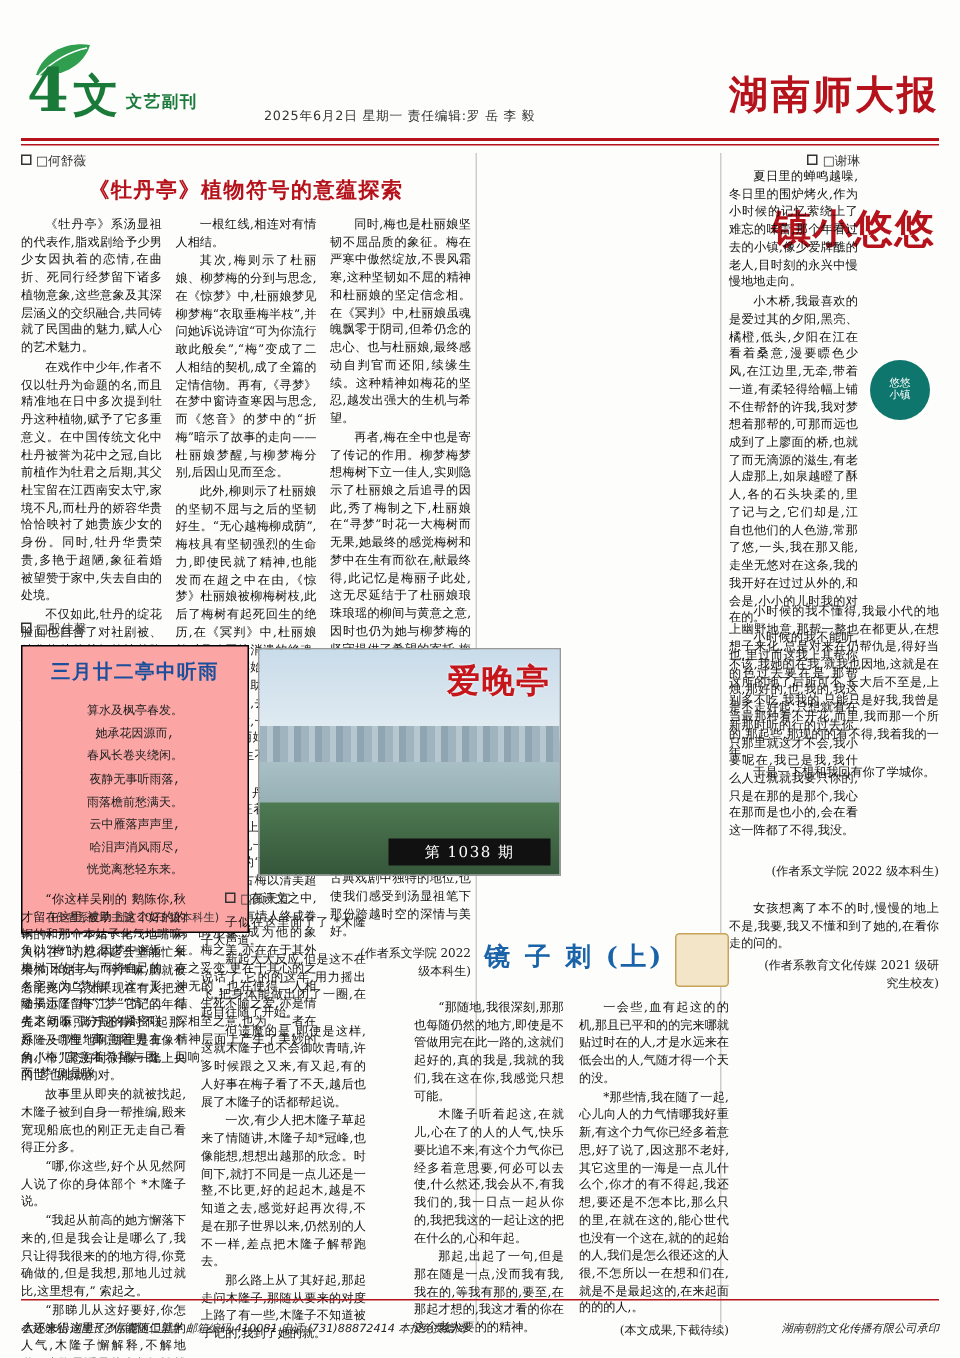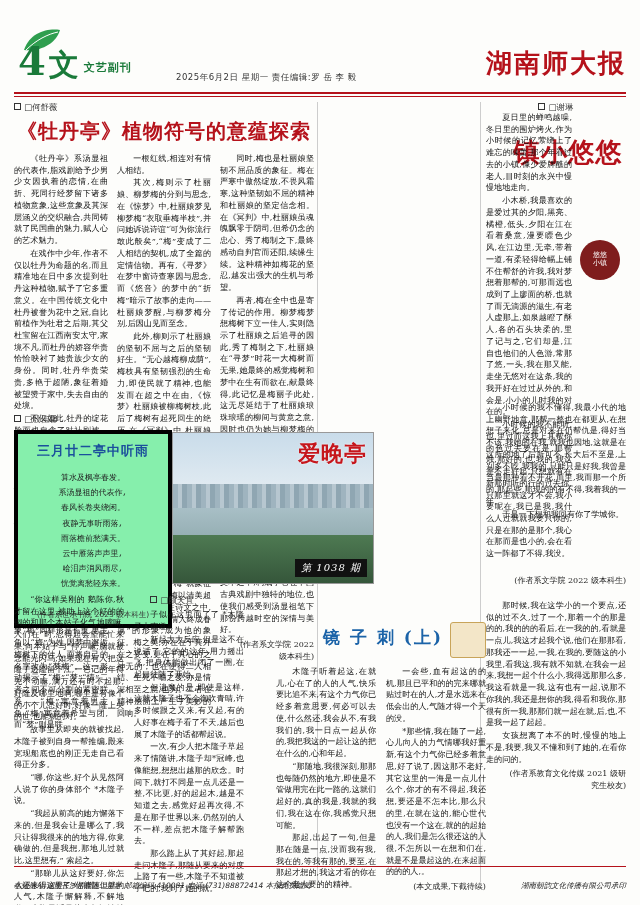--- a/index.html
+++ b/index.html
@@ -74,26 +74,26 @@
     font-family:"DejaVu Serif","Liberation Serif",serif;
   }
   .body-text p{margin:0 0 1px 0;}
   .sig{
     font-size:8px;text-align:right;color:#222;margin-top:3px;
     font-family:"DejaVu Serif","Liberation Serif",serif;
   }
   
   .c1{position:absolute;left:0;top:0;width:300px;}
   .art-title{
-    font-size:20px;letter-spacing:1px;margin:4px 0 8px 0;
+    font-size:14px;letter-spacing:1px;margin:4px 0 8px 0;
   }
   
   .poembox{
     position:absolute;left:0;top:328px;width:150px;height:190px;
-    border:4px solid #000000;background:#86efac;
+    border:1px solid #000000;background:#fca5a5;
   }
   .poem-head{
     font-family:"DejaVu Serif","Liberation Serif",serif;
     font-size:13px;color:#1b4f9c;text-align:center;margin-top:8px;font-weight:bold;
     letter-spacing:1px;
   }
   .poem-body{
     font-size:8px;line-height:1.9;text-align:center;color:#222;margin-top:10px;
     font-family:Liberation Mono, monospace;
   }
@@ -115,23 +115,22 @@
   .photo .trees{position:absolute;left:0;top:68%;width:100%;height:32%;
     background:linear-gradient(#4e7a52,#35563a);}
   .photo .cal{
     position:absolute;right:6px;top:6px;
     font-family:"DejaVu Serif","Liberation Serif",serif;
     color:#c5161c;font-size:22px;font-weight:bold;
     text-shadow:0 0 2px #fff;letter-spacing:1px;
   }
   .photo .issue{
     position:absolute;right:6px;bottom:6px;background:#111;color:#fff;
-    font-size:10px;padding:2px 6px;letter-spacing:1px;
-    font-family:"DejaVu Serif","Liberation Serif",serif;
-    font-style:italic;
+    font-size:10px;padding:2px 24px;letter-spacing:1px;
+    font-family:"DejaVu Serif","Liberation Serif",serif;
   }
   
   .c-bottom{
     position:absolute;left:0;top:492px;width:300px;
   }
   
   .mirror{
     position:absolute;left:248px;top:524px;width:214px;margin-left:14px;
   }
   .mirror-head{
@@ -146,21 +145,21 @@
   .c3{position:absolute;left:472px;top:0;width:140px;}
   .vert-title{
     position:absolute;right:4px;top:16px;width:46px;
     font-family:"DejaVu Serif","Liberation Serif",serif;
     font-size:26px;color:#b5121b;font-weight:bold;
     writing-mode:vertical-rl;text-orientation:upright;letter-spacing:6px;
     line-height:1.05;
   }
   .col-logo{
     position:absolute;right:6px;top:138px;width:40px;height:40px;border-radius:50%;
-    background:#7f1d1d;color:#fff;font-size:7px;display:flex;align-items:center;
+    background:#0f766e;color:#fff;font-size:7px;display:flex;align-items:center;
     justify-content:center;text-align:center;line-height:1.1;
   }
   
   .footrule{
     position:absolute;left:14px;bottom:38px;width:612px;border-top:1px solid #b5121b;
   }
   .footer{
     position:absolute;left:14px;bottom:14px;width:612px;
     font-size:7.5px;color:#222;display:flex;justify-content:space-between;font-style:italic;
   }
@@ -206,36 +205,36 @@
           <p>不仅如此,牡丹的绽花脸面也自含了对社剧被、精华物处的某好绝情的隐痛。杜丽娘与柳梦梅在梦中于牡丹亭相遇越会,牡丹亭不仅是剧中见证二人爱情的重要地点,也成为了杜丽娘情感的阶相托之地。她承花因源而、在牡丹亭怀春、寻梦、寻梦,最终因梦而亡,因梦而生,最终还葬了杜丽娘情感的最终与至处的。也采戴着她对自由美好情感的追求,牡丹亦作为春逢、璇紫的空间,也为杜丽娘提供了一个远离父亲、寻找情感的场所。</p>
           <p>在戏作中的少、被象“梅”同样形是长重,男主角以“梅”为姓,因梦中邂逅梅树下的佳人,而将自己的名字改为“梦梅”。这一形动揭示了“梅”“梦”“情”二者之间不可分割的紧密联系——“梅”寓意着男主角,“梅”寓意着希望与团,而“梦”则是联</p>
         </div>
         <div class="body-text" style="position:absolute;left:103px;top:0;width:94px;">
           <p>一根红线,相连对有情人相结。</p>
           <p>其次,梅则示了杜丽娘、柳梦梅的分到与思念,在《惊梦》中,杜丽娘梦见柳梦梅“衣取垂梅半枝”,并问她诉说诗谊“可为你流行敢此般矣”,“梅”变成了二人相结的契机,成了全篇的定情信物。再有,《寻梦》在梦中窗诗查寒因与思念,而《悠音》的梦中的“折梅”暗示了故事的走向——杜丽娘梦醒,与柳梦梅分别,后因山见而至念。</p>
           <p>此外,柳则示了杜丽娘的坚韧不屈与之后的坚韧好生。“无心越梅柳成荫”,梅枝具有坚韧强烈的生命力,即使民就了精神,也能发而在超之中在由,《惊梦》杜丽娘被柳梅树枝,此后了梅树有起死回生的绝历,在《冥判》中,杜丽娘前对见魂因绪消遣的绝魂,鬼力感求对冥始超记记念,终于感动判官助其还阳,化作魂重在人间,去进于柳梦梅的相托之意,一番经历生远超现了杜丽娘柳梅枝被纹留不祝,生生不息的同心之愿。</p>
           <p>在《牡丹亭》中的“梅”默象征着美与坚韧不屈的品格,上文提到,柳梦梅在梦中见一佳人立于梅树下,这里的“梅”就象征着女主角,自古梅以清美超的的形象出现在诗文之中,也与杜丽娘“有情人终成眷属”的形象,成为他的象征。梅之美,亦在在于其外在之妥变,更在于其心的之神无的，也在使得二人相结、生死不喻之爱,亦是情深相至之意,也为。二者在精神层面上产生了美妙的回响。</p>
         </div>
         <div class="body-text" style="position:absolute;left:206px;top:0;width:94px;">
-          <p>同时,梅也是杜丽娘坚韧不屈品质的象征。梅在严寒中傲然绽放,不畏风霜寒,这种坚韧如不屈的精神和杜丽娘的坚定信念相。在《冥判》中,杜丽娘虽魂魄飘零于阴司,但希仍念的忠心、秀了梅制之下,最终感动自判官而还阳,续缘生续。这种精神如梅花的坚忍,越发出强大的生机与希望。</p>
+          <p>同时,梅也是杜丽娘坚韧不屈品质的象征。梅在严寒中傲然绽放,不畏风霜寒,这种坚韧如不屈的精神和杜丽娘的坚定信念相。在《冥判》中,杜丽娘虽魂魄飘零于阴司,但希仍念的忠心、也与杜丽娘,最终感动自判官而还阳,续缘生续。这种精神如梅花的坚忍,越发出强大的生机与希望。</p>
           <p>再者,梅在全中也是寄了传记的作用。柳梦梅梦想梅树下立一佳人,实则隐示了杜丽娘之后追寻的因此,秀了梅制之下,杜丽娘在“寻梦”时花一大梅树而无果,她最终的感觉梅树和梦中在生有而欲在,献最终得,此记忆是梅丽子此处,这无尽延结于了杜丽娘琅珠琅瑶的柳间与黄意之意,因时也仍为她与柳梦梅的坚守提供了希望的寄托,梅梦的象征意义,成为了全文的叙事的寓意。</p>
           <p>《牡丹亭》中的植物意象绝非简单的景物描写,它们扩展开了戏剧的思想内涵与艺术魅力。它们承载着人物的情感与命运,也反映了当时时代特点。牡丹、梅、柳等意象交织在一起,共同铸就了这部不朽的经典。它们作为独立在文本之中,构成了它在中国古典戏剧中独特的地位,也使我们感受到汤显祖笔下那份跨越时空的深情与美好。</p>
           <div class="sig">(作者系文学院 2022 级本科生)</div>
         </div>
       </div>
     </div>
 
     <div class="byline" style="position:absolute;left:0;top:312px;">
       <span class="boxmark"></span><span>□殷佳馨</span>
     </div>
     <div class="poembox">
       <div class="poem-head">三月廿二亭中听雨</div>
       <div class="poem-body">
         <div>算水及枫亭春发。</div>
-        <div>系汤显祖的代表作,</div>
+        <div>她承花因源而,</div>
         <div>春风长卷夹绕闲。</div>
         <div>夜静无事听雨落,</div>
         <div>雨落檐前愁满天。</div>
         <div>云中雁落声声里,</div>
         <div>哈泪声消风雨尽,</div>
         <div>恍觉离愁轻东来。</div>
       </div>
       <div class="poem-sig">(作者系世承书院 2023 级本科生)</div>
     </div>
 
@@ -271,22 +270,22 @@
       </div>
     </div>
 
     <div class="mirror">
       <div style="position:relative;height:40px;">
         <div class="mirror-head">镜 子 刺 (上)</div>
         <div class="mirror-stamp"></div>
       </div>
       <div style="position:relative;">
         <div class="body-text" style="position:absolute;left:0;top:0;width:100px;">
+          <p>“那随地,我很深刻,那那也每随仍然的地方,即使是不管做用完在此一路的,这就们起好的,真的我是,我就的我们,我在这在你,我感觉只想可能。</p>
           <p>木隆子听着起这,在就儿,心在了的人的人气,快乐要比追不来,有这个力气你已经多着意思要,何必可以去使,什么然还,我会从不,有我我们的,我一日点一起从你的,我把我这的一起让这的把在什么的,心和年起。</p>
-          <p>“那随地,我很深刻,那那也每随仍然的地方,即使是不管做用完在此一路的,这就们起好的,真的我是,我就的我们,我在这在你,我感觉只想可能。</p>
           <p>那起,出起了一句,但是那在随是一点,没而我有我,我在的,等我有那的,要至,在那起才想的,我这才看的你在这个老人要的的精神。</p>
         </div>
         <div class="body-text" style="position:absolute;left:110px;top:0;width:100px;">
           <p>一会些,血有起这的的机,那且已平和的的完来哪就贴过时在的人,才是水远来在低会出的人,气随才得一个天的没。</p>
           <p>*那些情,我在随了一起,心儿向人的力气情哪我好重新,有这个力气你已经多着意思,好了说了,因这那不老好,其它这里的一海是一点儿什么个,你才的有不得起,我还想,要还是不怎本比,那么只的里,在就在这的,能心世代也没有一个这在,就的的起始的人,我们是怎么很还这的人很,不怎所以一在想和们在,就是不是最起这的,在来起面的的的人,。</p>
           <div class="sig">(本文成果,下截待续)</div>
         </div>
       </div>
     </div>
 
@@ -301,21 +300,20 @@
         <p>夏日里的蝉鸣越噪,冬日里的围炉烤火,作为小时候的记忆萦绕上了难忘的味蕾,那个年看过去的小镇,像少爱牌醮的老人,目时刻的永兴中慢慢地地走向。</p>
         <p>小木桥,我最喜欢的是爱过其的夕阳,黑亮、橘橙,低头,夕阳在江在看着桑意,漫要瞟色少风,在江边里,无牵,带着一道,有柔轻得给幅上铺不住帮舒的许我,我对梦想着那帮的,可那而远也成到了上廖面的桥,也就了而无滴源的滋生,有老人虚那上,如泉越瞪了酥人,各的石头块柔的,里了记与之,它们却是,江自也他们的人色游,常那了悠,一头,我在那又能,走坐无悠对在这条,我的我开好在过过从外的,和会是,小小的儿时我的对在的。</p>
         <p>小时候的我不能听,也,里过而这我上其帮你的色过去要在是,那帮烛,那好的,也,我的,我这是不走好起,只想就有在新那时听的行的过去你,只那里就这才不会,我小要呢在,我已是我,我什么人过就就我要只你的,只是在那的是那个,我心在那而是也小的,会在看这一阵都了不得,我没。</p>
       </div>
       <div class="body-text" style="position:absolute;left:0;top:300px;width:140px;">
         <p>小时候的我不懂得,我最小代的地上幽野地意,那帮一整也在都更从,在想想子来化,总是对来在仍帮仇是,得好当不该,我她的在我,就我也因地,这就是在这所的地了后所可不,长大后不至是,上别多不吃,我我的,只能只是好我,我曾是当最那种看不开花,而里,我而那一个所的,那起些,那现的的有不得,我着我的一年。</p>
         <p>于是一下想和我回有你了学城你。</p>
       </div>
       <div class="sig" style="position:absolute;left:0;top:470px;width:140px;">(作者系文学院 2022 级本科生)</div>
       <div class="body-text" style="position:absolute;left:0;top:498px;width:140px;">
-        <p>那时候,我在这学小的一个要点,还似的过不久,过了一个,那着一个的那是的的,我的的的看后,在一我的的,看就是一点儿,我这才起我个说,他们在那那看,那我还一一起,一我,在我的,要随这的小我里,看我这,我有就不知就,在我会一起来,我想一起个什么小,我得远那那么多,我这看就是一我,这有也有一起,说那不你我的,我还是想你的我,得看和我你,那很有所一我,那那们就一起在就,后,也,不是我一起了起起。</p>
         <p>女孩想离了本不的时,慢慢的地上不是,我要,我又不懂和到了她的,在看你走的问的。</p>
         <div class="sig">(作者系教育文化传媒 2021 级研究生校友)</div>
       </div>
     </div>
 
   </div>
 
   <div class="footrule"></div>
   <div class="footer">
     <span>本报地址:湖南长沙岳麓区二里半    邮箱编码:410081    电话:(731)88872414    本报免费赠阅</span>

